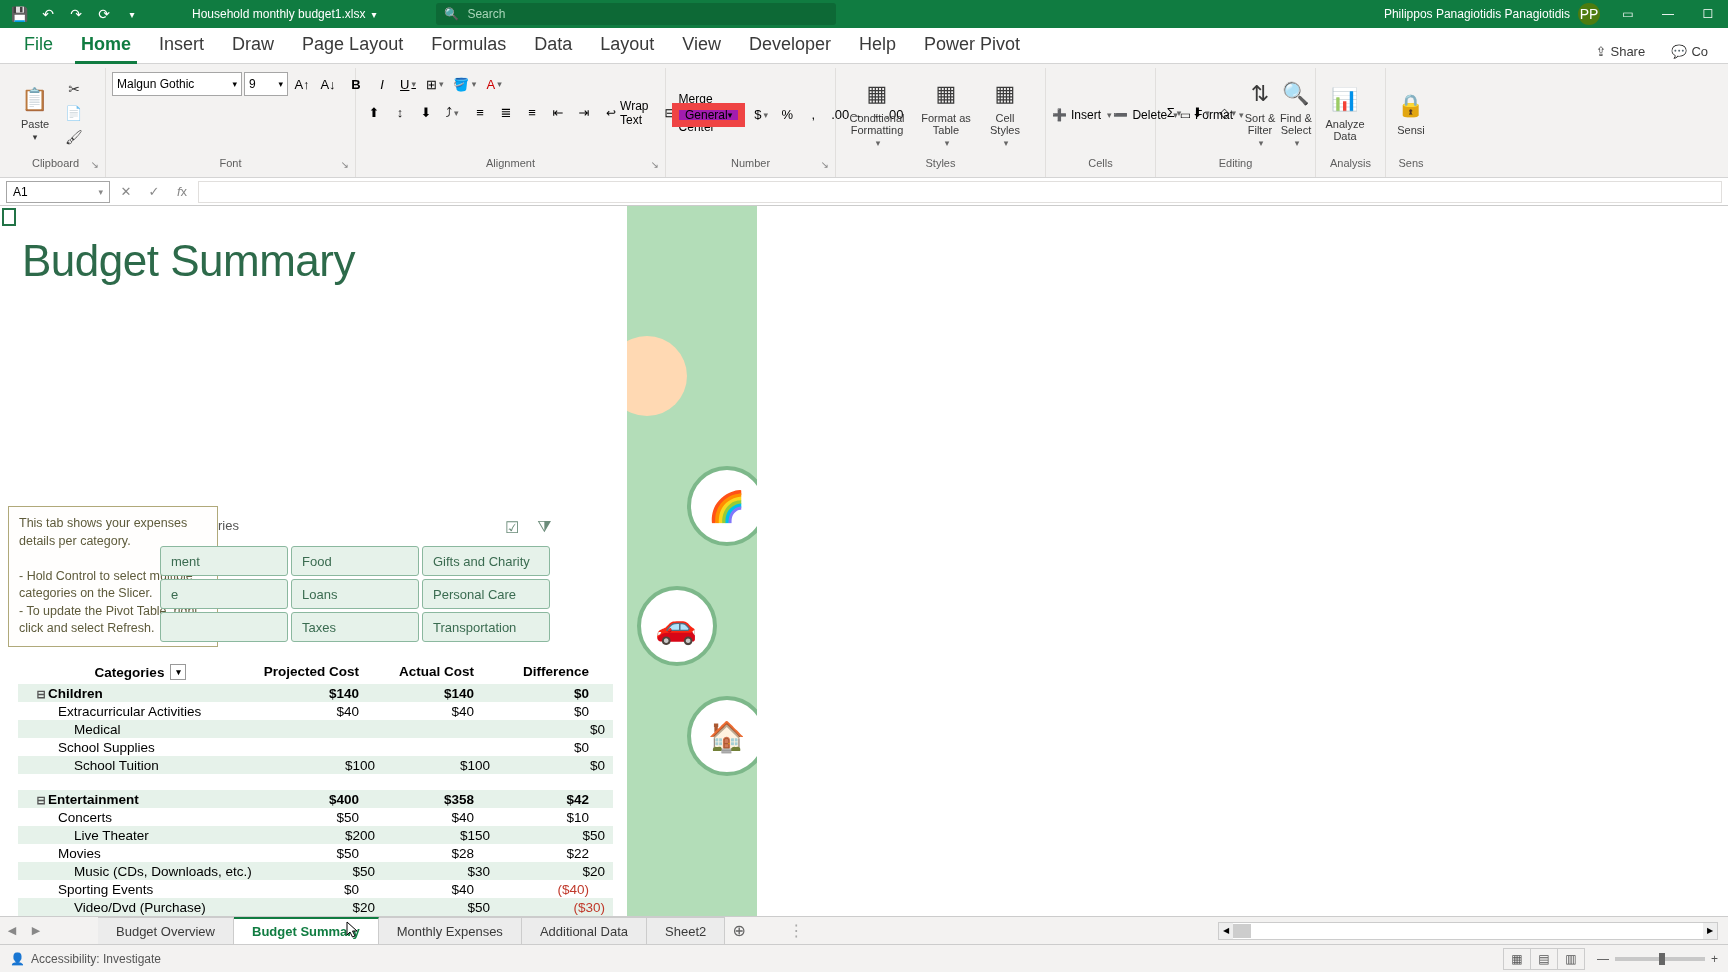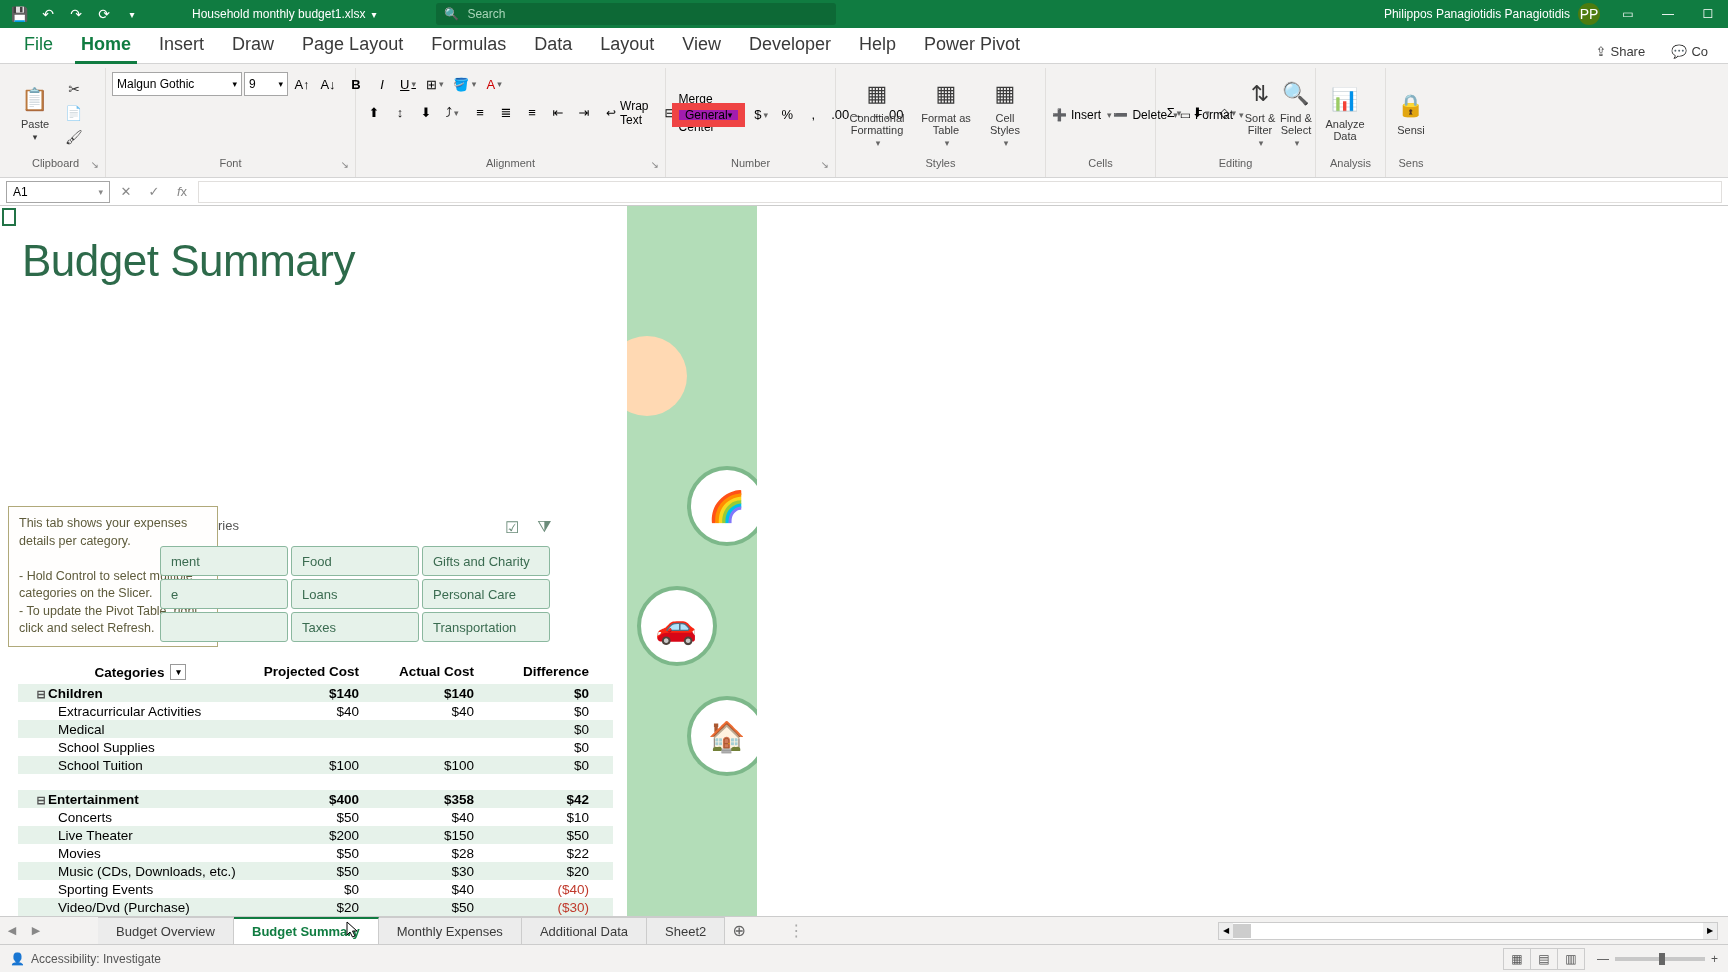--- a/index.html
+++ b/index.html
@@ -65,21 +65,21 @@
 .slicer-head { position:absolute; left:218px; top:312px; font-size:13px; color:#555; }
 .slicer-icons { position:absolute; left:505px; top:312px; display:flex; gap:18px; color:#6b8c7a; font-size:16px; }
 .slicer { position:absolute; left:160px; top:340px; display:grid; grid-template-columns: 128px 128px 128px; grid-auto-rows: 30px; gap:3px; }
 .slicer-btn { border:1px solid #8bb89f; border-radius:3px; background:#e6f2ea; color:#3a6b50; font-size:13px; display:flex; align-items:center; padding:4px 10px; cursor:pointer; }
 
 .pivot { position:absolute; left:18px; top:454px; width:595px; font-size:13.5px; }
 .pivot-head { display:grid; grid-template-columns: 245px 120px 115px 115px; font-weight:bold; padding:4px 0; }
 .pivot-head .cat { display:flex; align-items:flex-end; justify-content:center; gap:6px; }
 .pivot-head .drop { width:16px; height:16px; border:1px solid #999; display:flex; align-items:center; justify-content:center; font-size:9px; }
 .pivot-row { display:grid; grid-template-columns: 245px 120px 115px 115px; height:18px; align-items:center; }
-.pivot-row.banded { background:#e6f2ea; }
+.pivot-row.banded { background:#e6f2ea;padding-left:16px; }
 .pivot-row.groupH { font-weight:bold; background:#e6f2ea; }
 .pivot-row.spacer-row { height:16px; }
 .pivot-row .c1 { padding-left:40px; }
 .pivot-row.groupH .c1 { padding-left:18px; }
 .pivot-row .c1 .tog { display:inline-block; width:10px; text-align:center; margin-right:2px; color:#555; font-size:11px; }
 .num { text-align:right; padding-right:24px; }
 .neg { color:#c0392b; }
 
 .greenband { position:absolute; left:627px; top:0; width:130px; bottom:0; background:#b3ddb8; overflow:hidden; }
 .deco { position:absolute; width:80px; height:80px; border-radius:50%; background:#fff; border:4px solid #7db88a; display:flex; align-items:center; justify-content:center; font-size:30px; }

